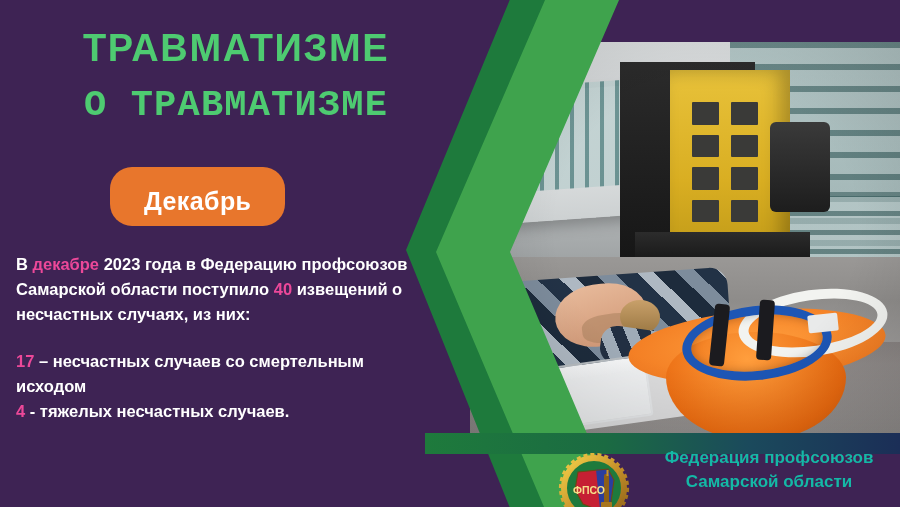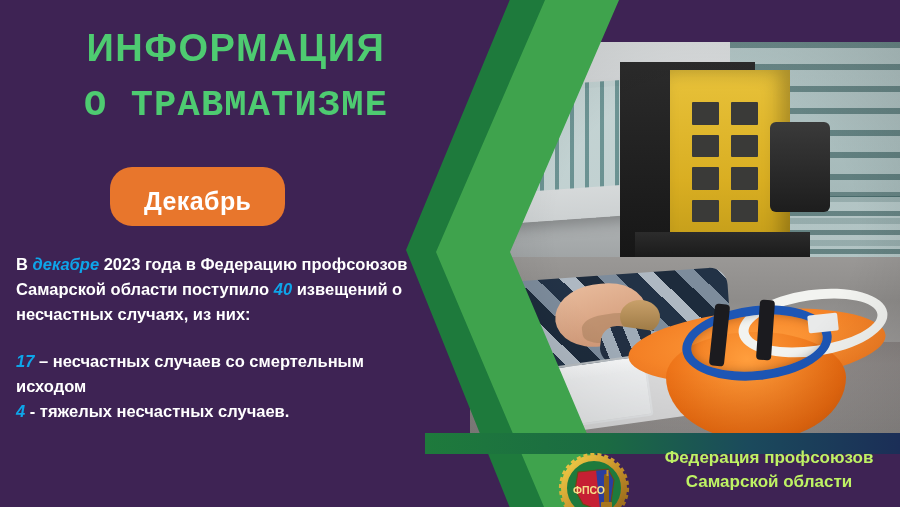--- a/index.html
+++ b/index.html
@@ -141,28 +141,28 @@
     font-size:25px;font-weight:bold;letter-spacing:.4px;
     display:inline-block;
   }
 
   .body-text{
     position:absolute;left:16px;top:252px;width:410px;
     color:#FFFFFF;font-size:16.5px;font-weight:bold;line-height:25px;
   }
   .body-text p{margin:0;}
   .body-text .gap{height:22px;}
-  .hl{color:#0ea5e9;font-style:italic;}
+  .hl{color:#ec4899;}
 
   
   .logo-block{position:absolute;left:556px;top:436px;width:344px;height:71px;}
   .emblem{position:absolute;left:0;top:16px;width:76px;height:71px;}
   .logo-text{
     position:absolute;left:84px;top:10px;width:258px;
-    color:#bef264;font-size:17px;font-weight:bold;line-height:24px;text-align:center;
+    color:#14b8a6;font-size:17px;font-weight:bold;line-height:24px;text-align:center;
   }
 </style>
 </head>
 <body>
 
 <div class="poster">
 
   <div class="photo-wrap">
     <div class="photo">
       <div class="ph-backwall"></div>
@@ -206,21 +206,21 @@
   </div>
 
   <div class="photo-frame" style="z-index:-1"></div>
 
   <div class="chev chev-dark"></div>
   <div class="chev chev-light"></div>
 
   <div class="footer-band"></div>
 
   <div class="title">
-    <div class="l1">ИНФОРМАЦИЯ</div>
+    <div class="l1">ТРАВМАТИЗМЕ</div>
     <div class="l2">О ТРАВМАТИЗМЕ</div>
   </div>
 
   <div class="month-pill">Декабрь</div>
 
   <div class="body-text">
     <p><span>В </span><span class="hl">декабре</span><span> 2023 года в Федерацию профсоюзов Самарской области поступило </span><span class="hl">40</span><span> извещений о несчастных случаях, из них:</span></p>
     <div class="gap"></div>
     <p><span class="hl">17</span><span> – несчастных случаев со смертельным исходом</span></p>
     <p><span class="hl">4</span><span> - тяжелых несчастных случаев.</span></p>

